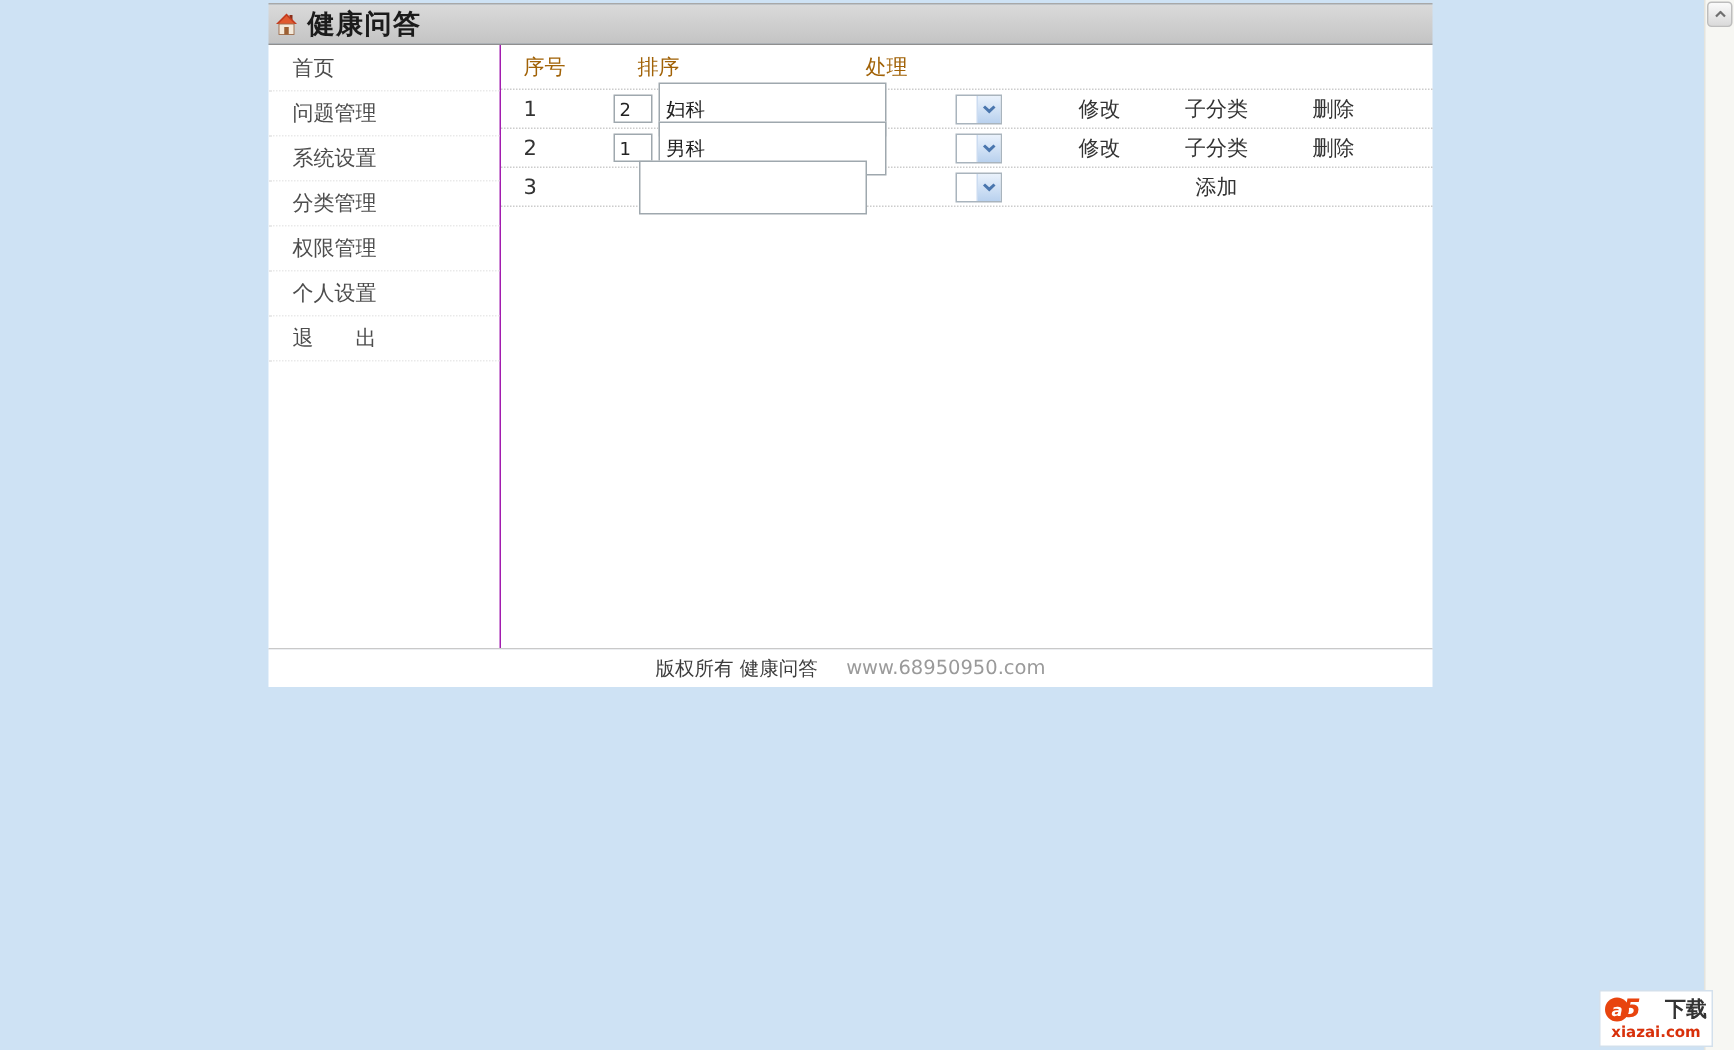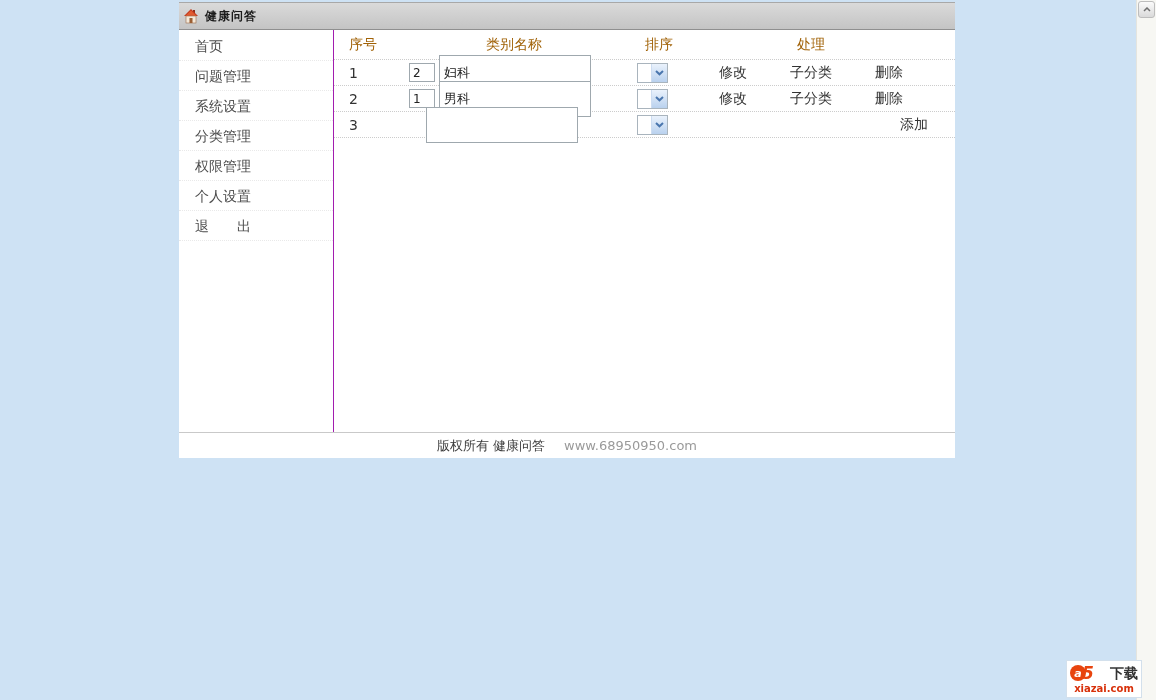--- a/index.html
+++ b/index.html
@@ -20,21 +20,21 @@
   .titlebar {
     height: 28px;
     background: linear-gradient(#dadada, #c4c4c4);
     border-top: 1px solid #a8a8a8;
     border-bottom: 1px solid #8f8f8f;
     display: flex; align-items: center;
     padding-left: 4px;
   }
   .home-ico { width: 16px; height: 16px; display: inline-block; }
   .app-title {
-    font-size: 12px; font-weight: bold; color: #1b1b1b;
+    font-size: 18px; font-weight: bold; color: #1b1b1b;
     margin-left: 6px; letter-spacing: 1px;
   }
 
   
   .content {
     display: flex;
     background: #fff;
     height: 403px;
     border-bottom: 1px solid #c9c9c9;
   }
@@ -62,21 +62,21 @@
   .thead { height: 30px; color: #a16207; }
 
   .col-num  { width: 70px; padding-left: 15px; }
   .col-name { width: 220px; display: flex; align-items: center; }
   .th-name  { width: 220px; text-align: center; }
   .col-sort { width: 70px; display: flex; align-items: center; }
   .th-sort  { width: 70px; text-align: center; }
   .col-actions { width: 234px; display: flex; align-items: center; }
   .th-actions  { width: 234px; text-align: center; }
   .action-cell { width: 78px; text-align: center; color: #333; cursor: pointer; }
-  .add-cell { width: 234px; text-align: right; color: #333; cursor: pointer; }
+  .add-cell { width: 234px; text-align: center; color: #333; cursor: pointer; }
 
   .input-small {
     width: 26px; height: 19px;
     border: 1px solid #9fa8ae; background: #fff;
     font-size: 12px; padding: 0 3px; margin-left: 5px;
     font-family: inherit; color: #222;
   }
   .input-text {
     width: 152px; height: 19px;
     border: 1px solid #9fa8ae; background: #fff;
@@ -166,21 +166,20 @@
       <div class="menu-item">分类管理</div>
       <div class="menu-item">权限管理</div>
       <div class="menu-item">个人设置</div>
       <div class="menu-item">退　　出</div>
     </div>
 
     <div class="main">
 
       <div class="row thead">
         <div class="col-num">序号</div>
-        <div class="th-name">类别名称</div>
         <div class="th-sort">排序</div>
         <div class="th-actions">处理</div>
       </div>
 
       <div class="row">
         <div class="col-num">1</div>
         <div class="col-name">
           <input class="input-small" value="2" style="">
           <input class="input-text" value="妇科" style="">
         </div>

